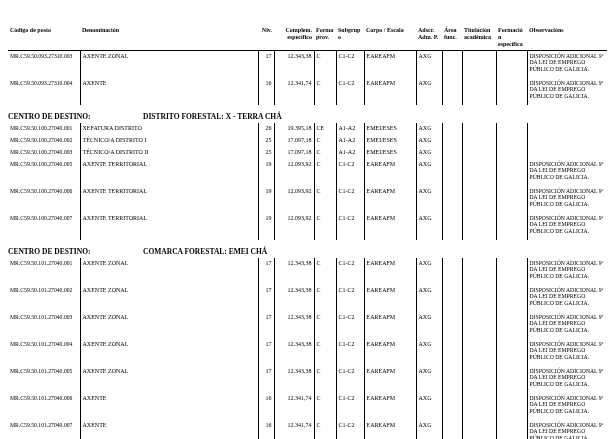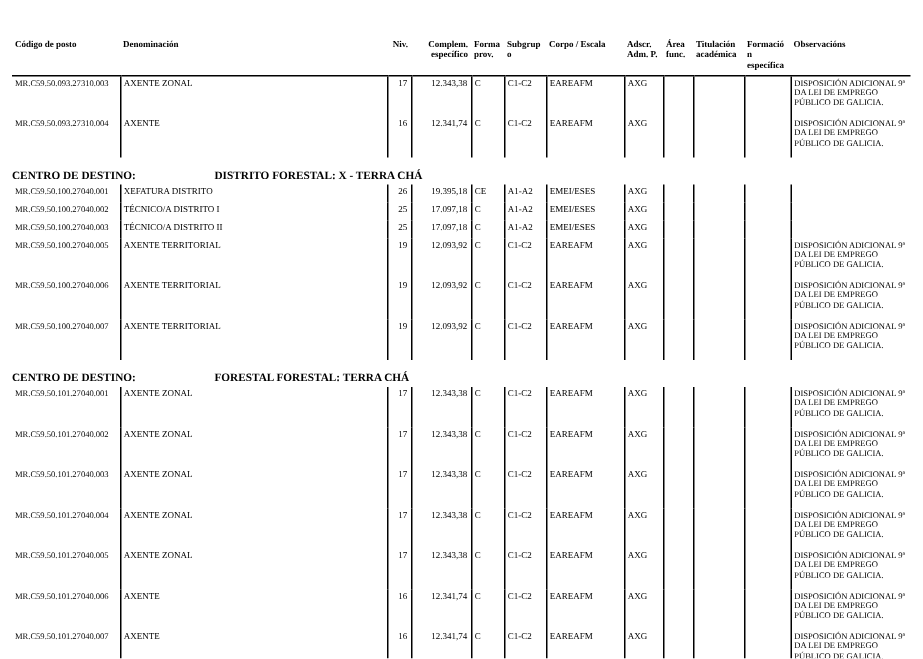--- a/index.html
+++ b/index.html
@@ -217,21 +217,21 @@
           <td>EAREAFM</td>
           <td>AXG</td>
           <td></td>
           <td></td>
           <td></td>
           <td class="obs-cell">DISPOSICIÓN ADICIONAL 9ª DA LEI DE EMPREGO PÚBLICO DE GALICIA.</td>
         </tr>
       </tbody>
       <tbody class="heading">
         <tr>
-          <td colspan="12"><span class="centro-label">CENTRO DE DESTINO:</span><span>FORESTAL FORESTAL: TERRA CHÁ</span></td>
+          <td colspan="12"><span class="centro-label">CENTRO DE DESTINO:</span><span>COMARCA FORESTAL: EMEI CHÁ</span></td>
         </tr>
       </tbody>
       <tbody class="sec">
         <tr class="has-obs">
           <td class="code-cell">MR.C59.50.101.27040.001</td>
           <td>AXENTE ZONAL</td>
           <td class="al-r">17</td>
           <td class="al-r">12.343,38</td>
           <td>C</td>
           <td>C1-C2</td>

